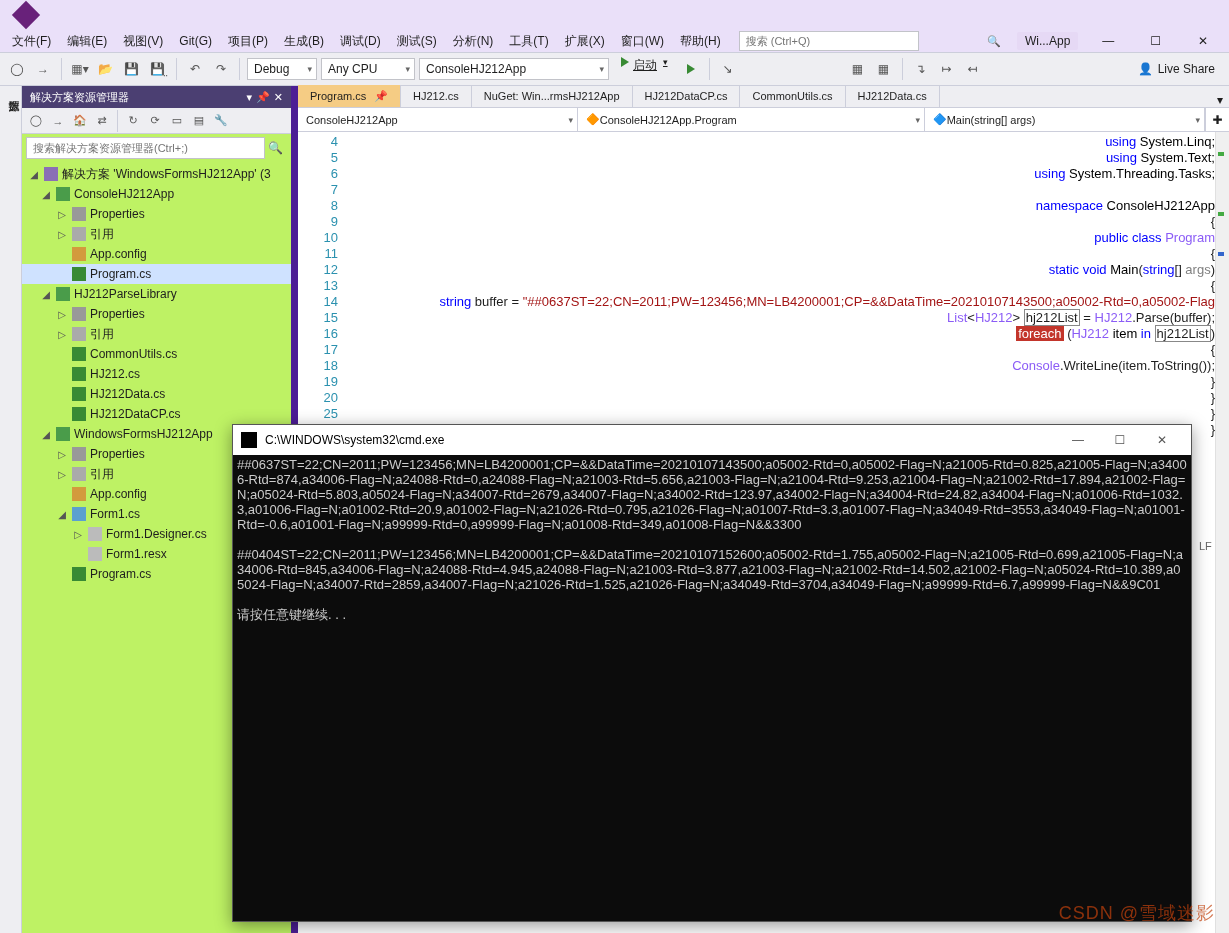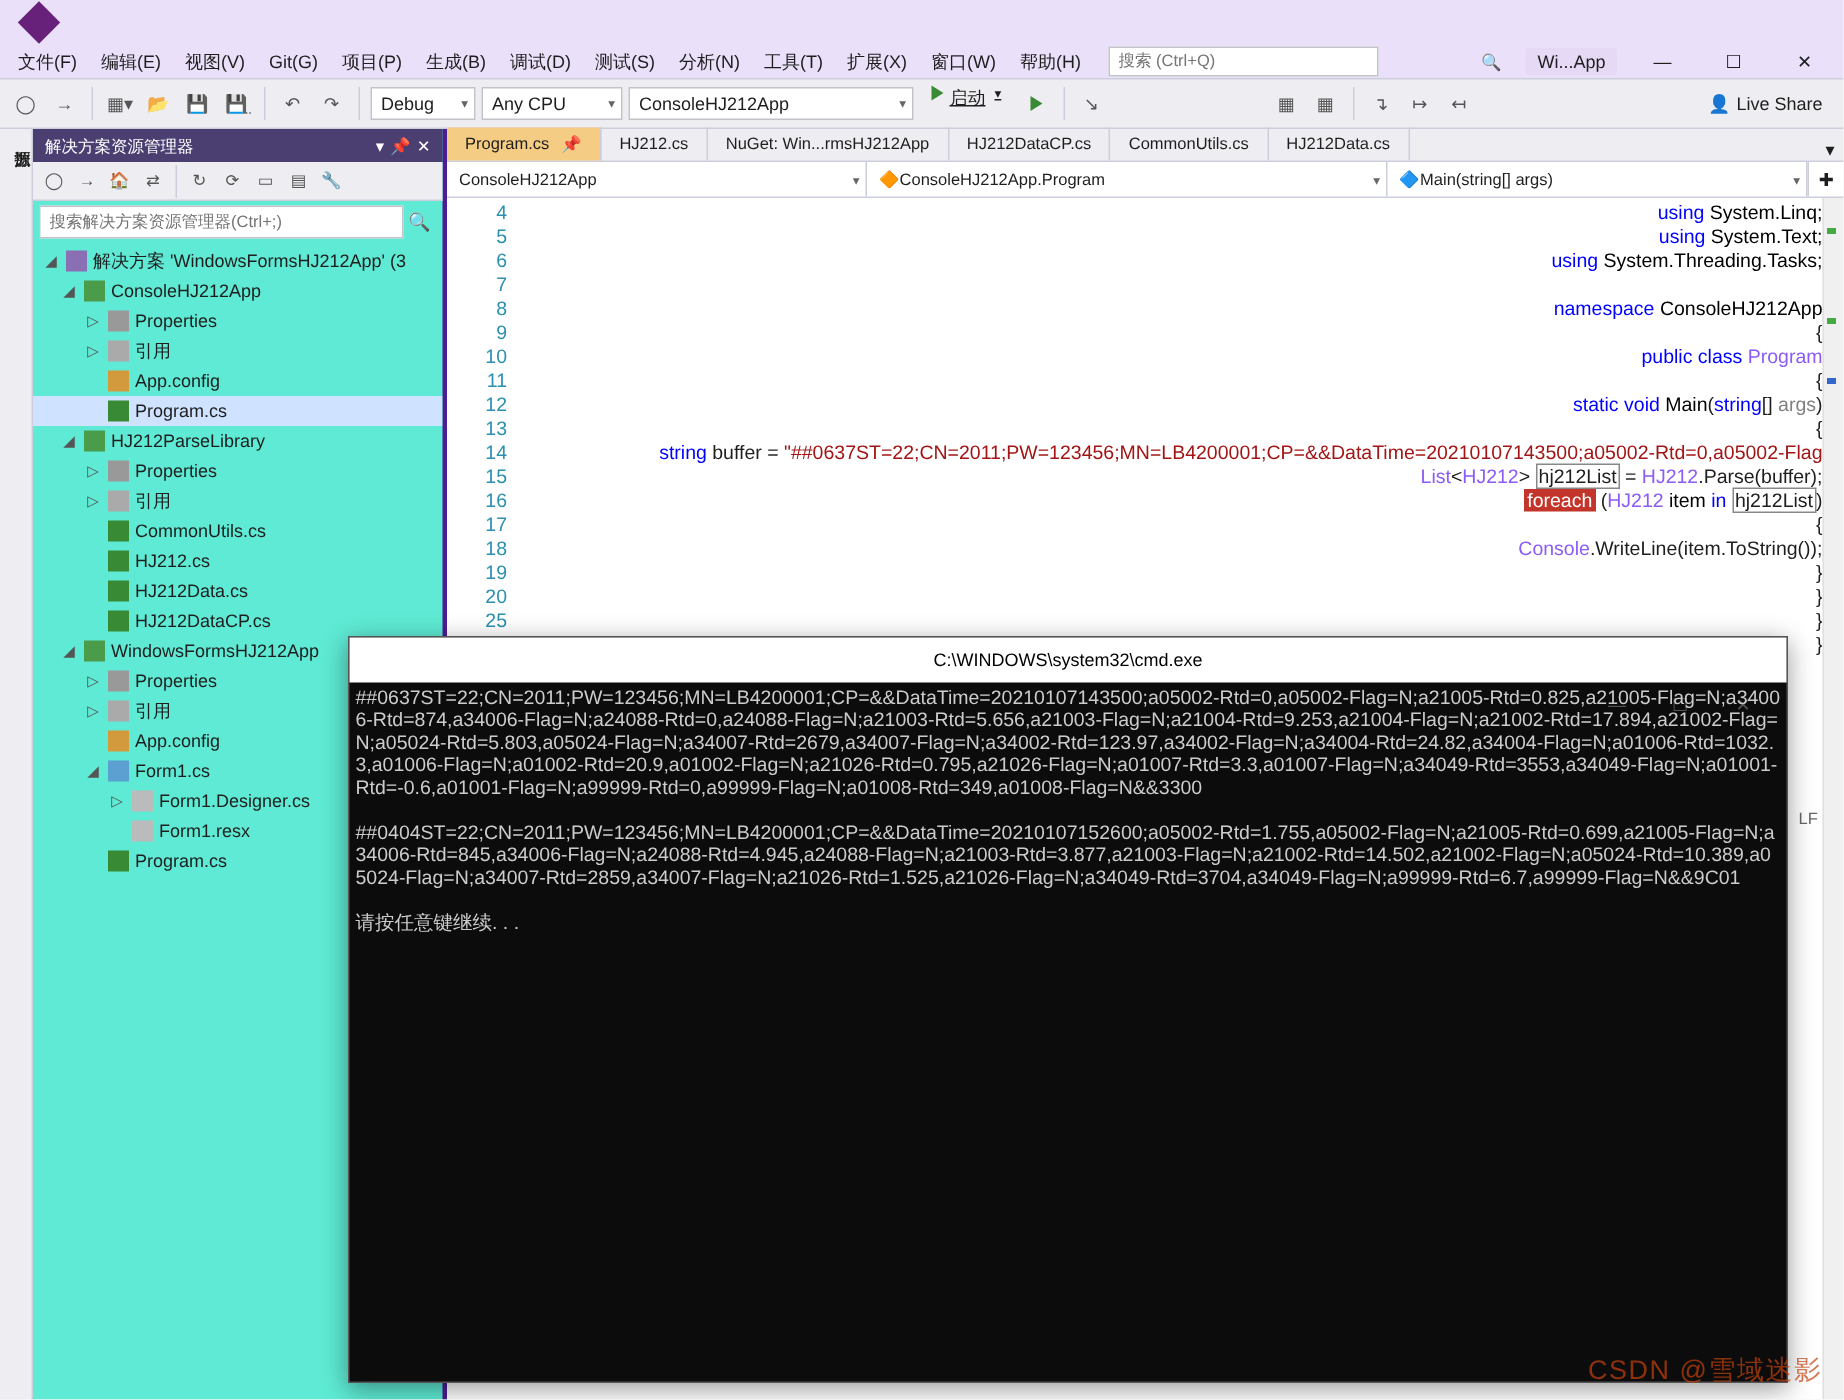--- a/index.html
+++ b/index.html
@@ -16,21 +16,21 @@
 .tb-btn { width:22px; height:22px; display:flex; align-items:center; justify-content:center; color:#555; }
 .tb-sep { width:1px; height:22px; background:#cccedb; margin:0 3px; }
 .dropsel { height:22px; border:1px solid #c2c3c9; background:#fff; padding:0 18px 0 6px; position:relative; font-size:12px; display:flex; align-items:center;}
 .dropsel::after{content:"▾"; position:absolute; right:4px; font-size:9px; color:#666;}
 .start-btn { display:flex; gap:4px; padding:0 8px; height:24px;text-decoration:underline; }
 .play-icon { width:0; height:0; border-left:8px solid #388a34; border-top:5px solid transparent; border-bottom:5px solid transparent; }
 .liveshare{margin-left:auto; display:flex; align-items:center; gap:4px; padding:0 8px;}
 
 .main { display:flex; height:calc(933px - 30px - 22px - 34px); }
 .side-tab { width:22px; background:#eeeef2; border-right:1px solid #cccedb; writing-mode:vertical-rl; text-orientation:mixed; font-size:11px; padding-top:6px; }
-.solution-panel { width:276px; background:#5eead4; border-right:3px solid #4c1d95; display:flex; flex-direction:column; }
+.solution-panel { width:276px; background:#bef264; border-right:7px solid #4c1d95; display:flex; flex-direction:column; }
 .panel-header { background:#4b3f72; color:#fff; height:22px; display:flex; align-items:center; padding:0 8px; font-size:11px; }
 .panel-header .pin{ margin-left:auto; }
 .panel-toolbar { height:26px; background:#eeeef2; display:flex; align-items:center; gap:2px; padding:0 4px; border-bottom:1px solid #cccedb; }
 .panel-toolbar .tb-btn{width:20px;height:20px;font-size:11px;}
 .panel-search { height:24px; margin:2px 4px; display:flex; align-items:center;justify-content:space-between; }
 .panel-search input { flex:1; height:22px; border:1px solid #c2c3c9; padding:0 6px; font-size:11px; }
 .tree { flex:1; overflow:auto; padding:2px 0; }
 .tree-item { display:flex; align-items:center; height:20px; padding-left:6px; gap:4px; white-space:nowrap; cursor:pointer;}
 .tree-item.sel{background:#cfe2ff;}
 .exp { width:12px; text-align:center; font-size:10px; color:#555; user-select:none;}
@@ -51,21 +51,21 @@
 .gutter div { height:16px; line-height:16px;}
 .code { flex:1; padding-top:2px; white-space:pre; overflow:hidden;}
 .code div{height:16px;line-height:16px;text-align:right;}
 .k-blue{color:#0000ff;} .k-teal{color:#8b5cf6;} .k-gray{color:#808080;} .k-str{color:#a31515;} .k-id{color:#000;}
 .k-fore{background:#c3352b;color:#fff;padding:0 2px;}
 .k-box{border:1px solid #888;padding:0 1px;}
 .right-strip{width:14px;background:#f0f0f0;border-left:1px solid #e0e0e0;position:relative;}
 .right-strip .mark{position:absolute;left:2px;width:6px;height:4px;}
 
 .cmd-window { position:absolute; left:232px; top:424px; width:960px; height:498px; background:#0c0c0c; color:#cccccc; font-family:"NSimSun",Consolas,monospace; font-size:13px; box-shadow:0 4px 16px rgba(0,0,0,.4); border:1px solid #555;}
-.cmd-title { height:30px; background:#fff; color:#000; display:flex; align-items:center; padding:0 8px; gap:8px; font-size:12px;flex-direction:column;}
+.cmd-title { height:30px; background:#fff; color:#000; display:flex; align-items:center; padding:0 8px; gap:8px; font-size:12px;}
 .cmd-title .cmd-icon{width:16px;height:16px;background:#000;}
 .cmd-title .cmd-ctrl{margin-left:auto;display:flex;gap:0;}
 .cmd-title .cmd-ctrl span{width:42px;height:30px;display:flex;align-items:center;justify-content:center;color:#555;}
 .cmd-body { padding:2px 4px; height:calc(100% - 30px); overflow:hidden; white-space:pre-wrap; word-break:break-all; line-height:15px;}
 .watermark{position:absolute;right:14px;bottom:8px;color:#c2410c;font-size:18px;opacity:.7;letter-spacing:1px;}
 .crlf-ind{position:absolute;right:0;top:454px;width:30px;font-size:11px;color:#666;}
 </style>
 </head>
 <body>
 

